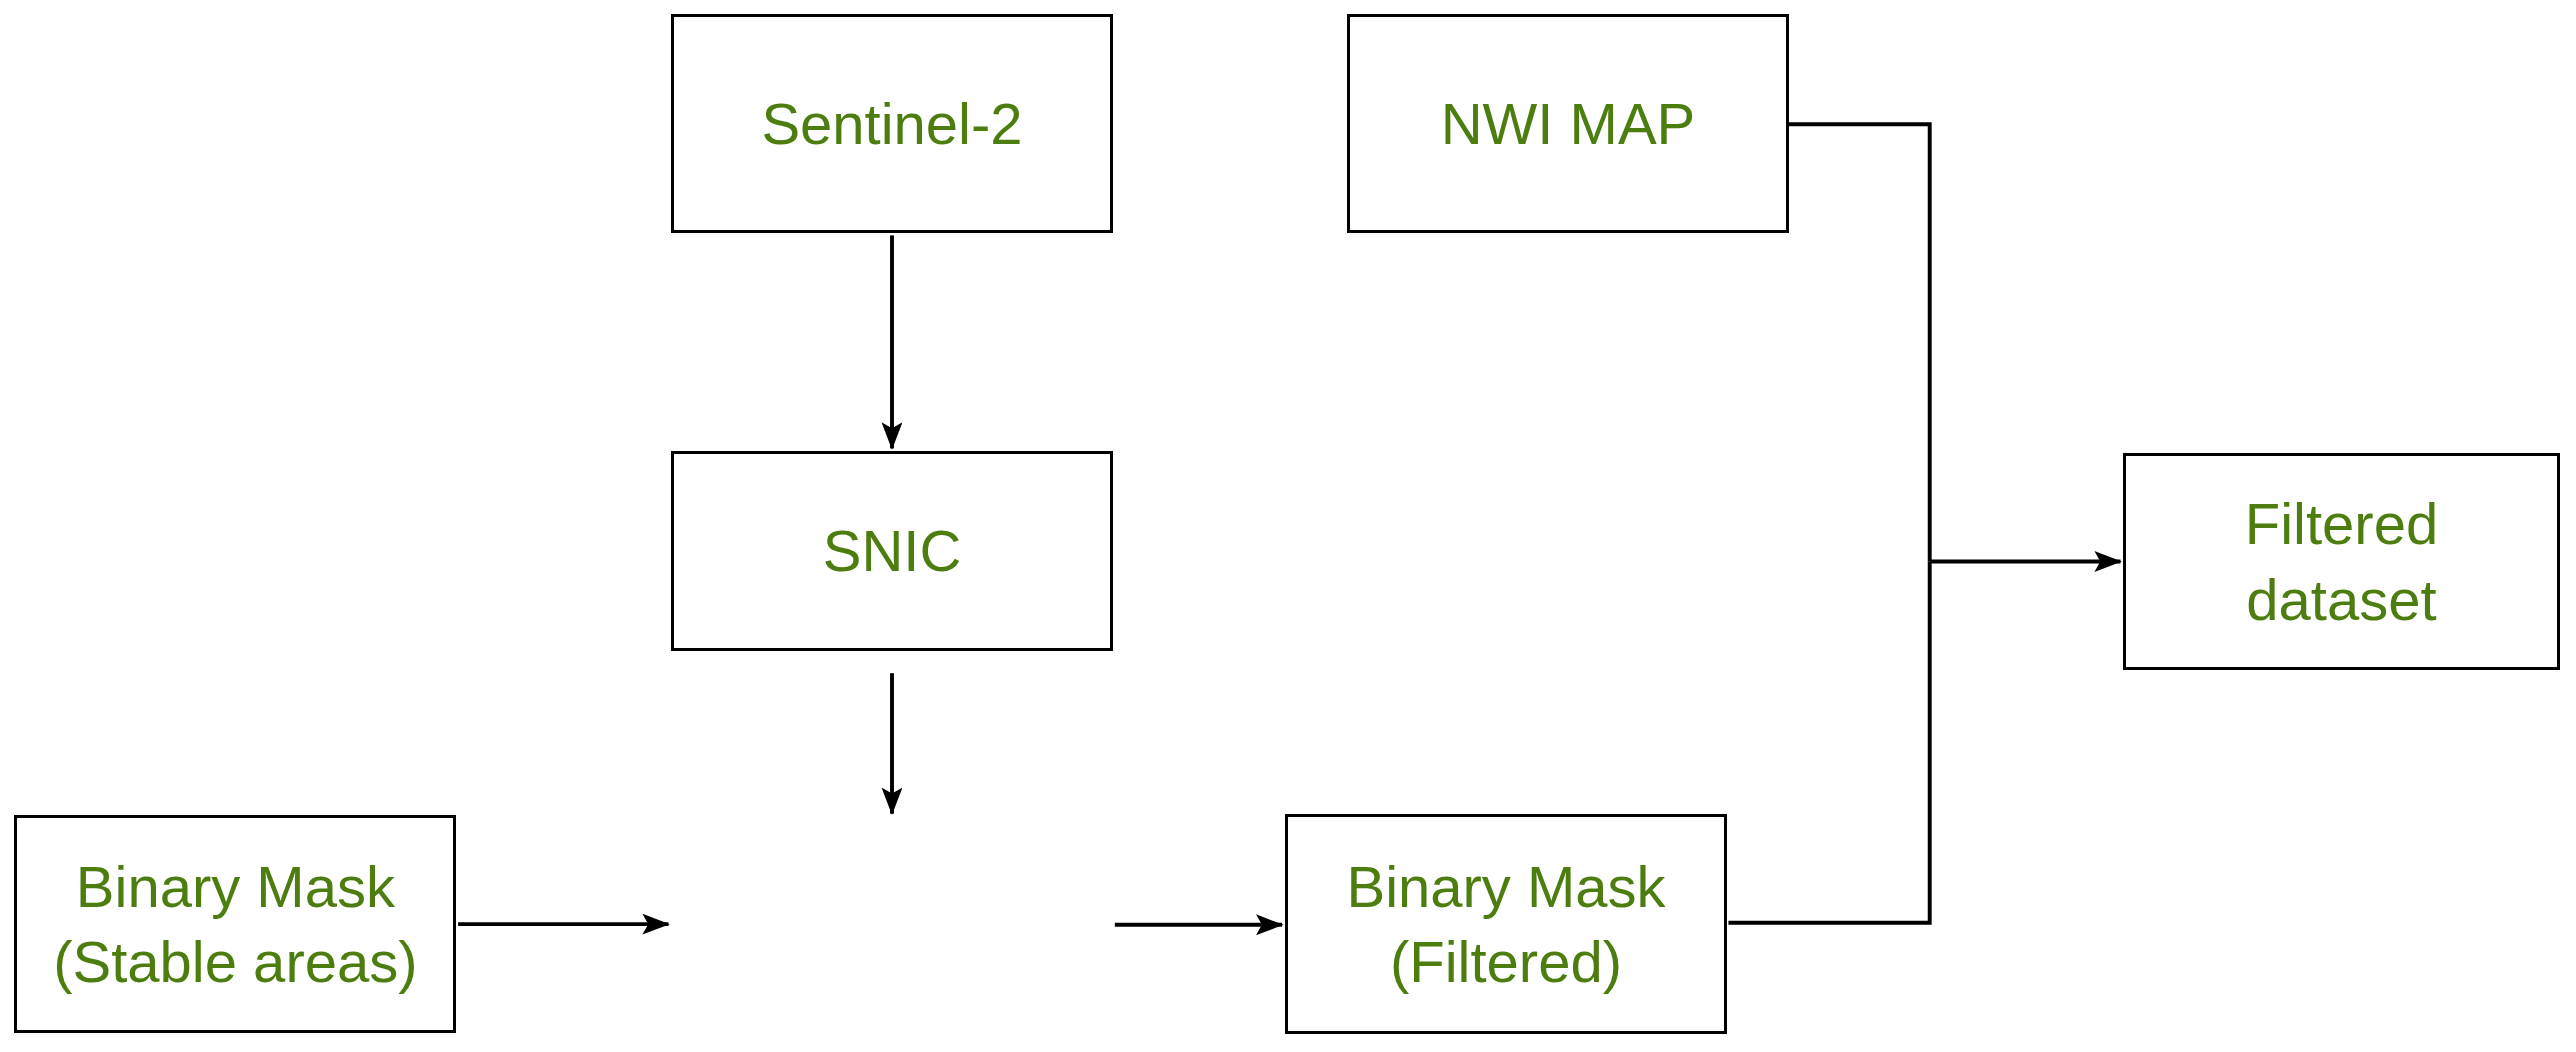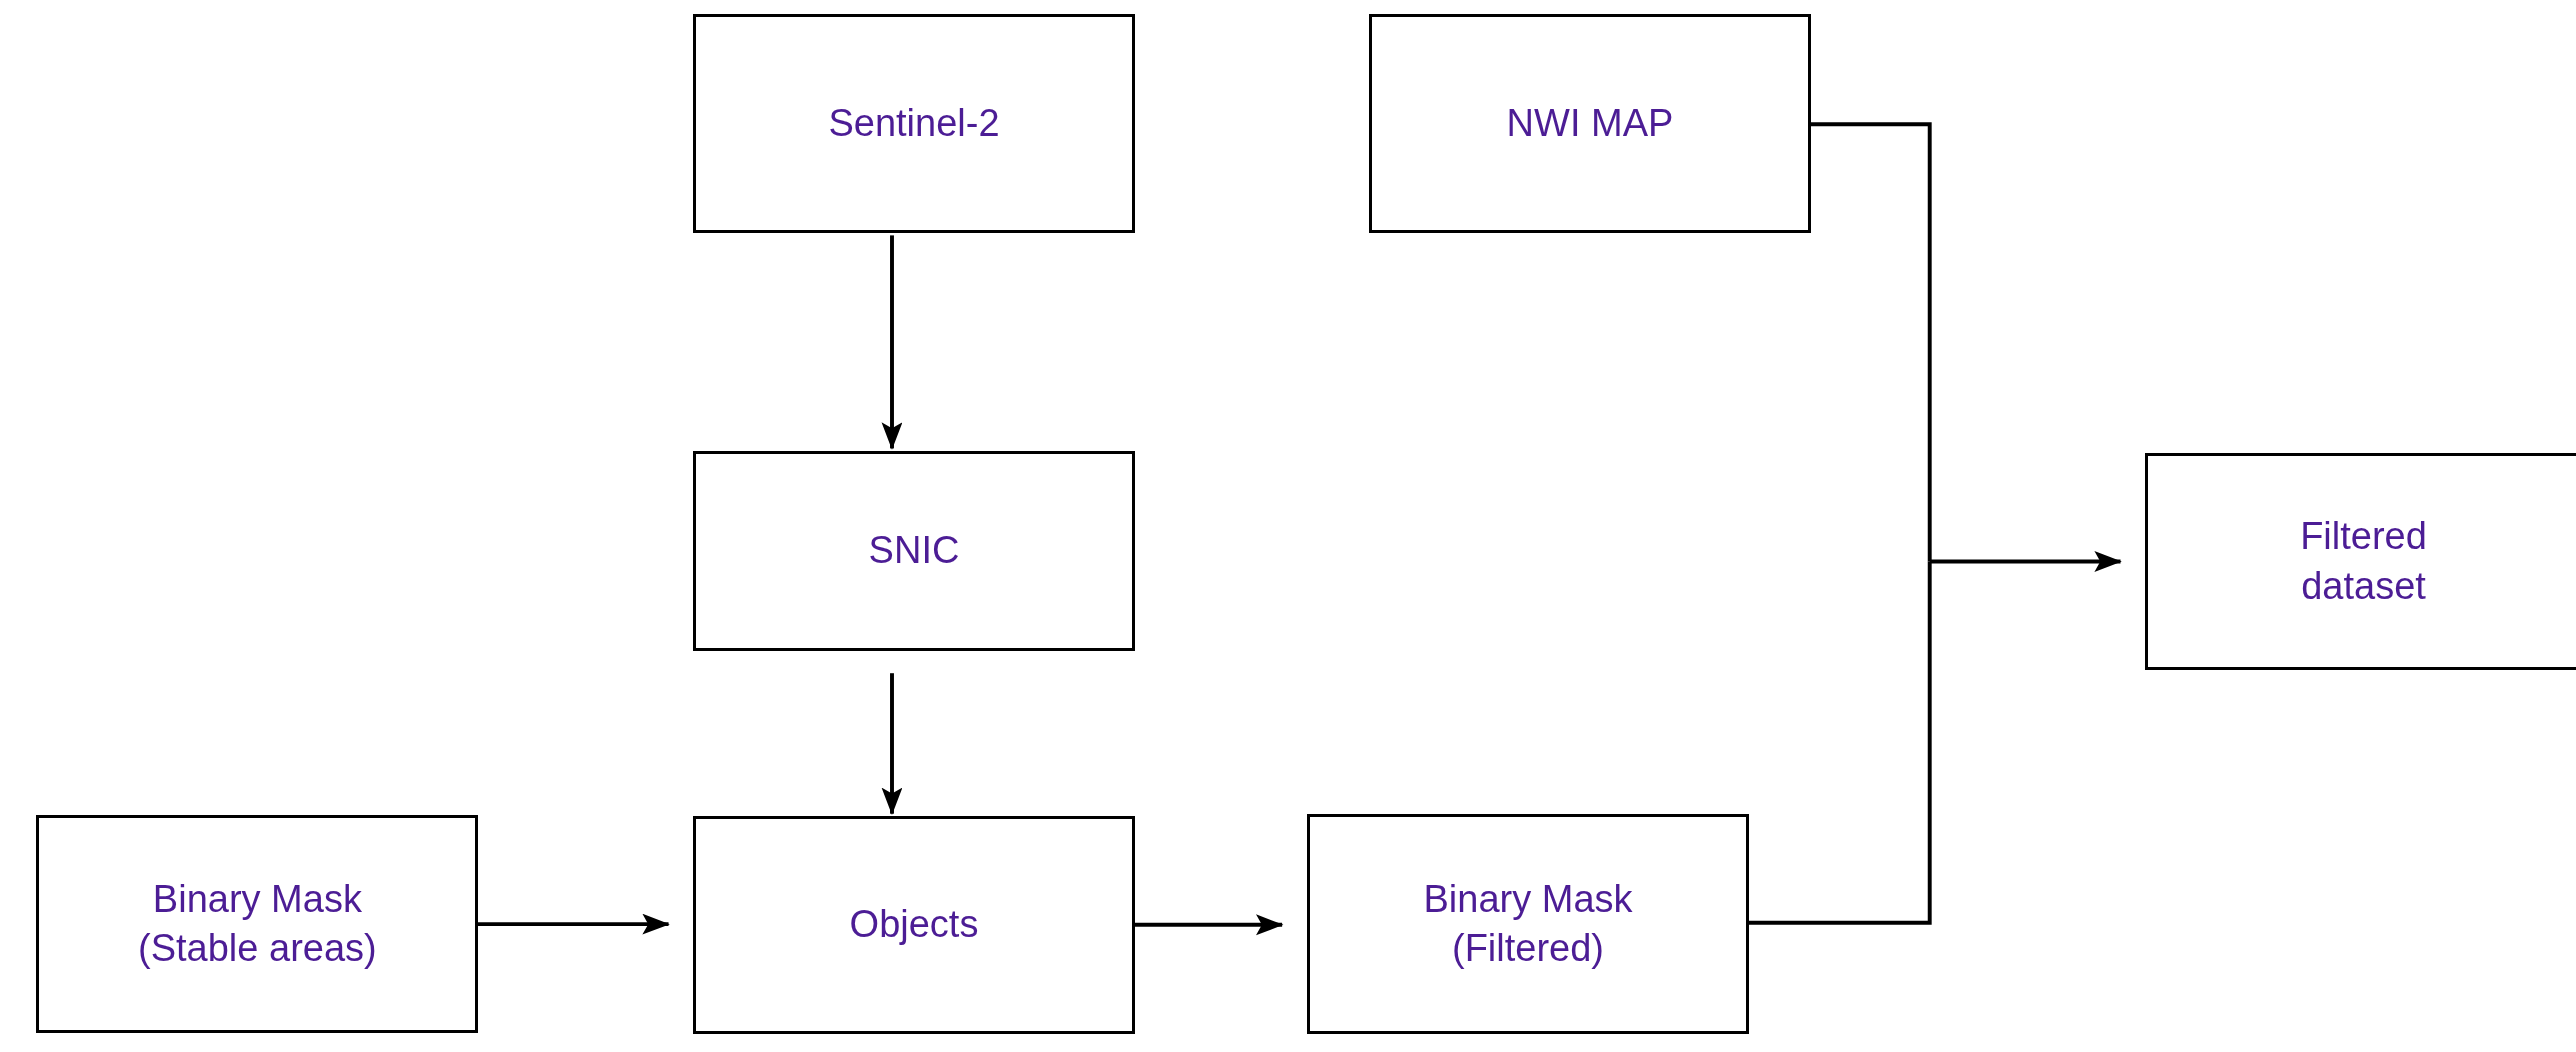--- a/index.html
+++ b/index.html
@@ -27,25 +27,24 @@
   }
   .node {
     position: absolute;
     box-sizing: border-box;
     background: #ffffff;
     border: 3.9px solid #000000;
     display: flex;
     align-items: center;
     justify-content: center;
     text-align: center;
-    font-size: 38px;
+    font-size: 58px;
     line-height: 1.3;
-    color: #4c1d95;
+    color: #4d7c0f;
     white-space: pre-line;
-    margin-left: 22px;
   }
   .node-sentinel2 { left: 671px; top: 14.4px;   width: 442px; height: 219px; }
   .node-nwi      { left: 1347px; top: 14.4px;   width: 442px; height: 219px; }
   .node-snic     { left: 671px; top: 451px;  width: 442px; height: 200px; }
   .node-stable   { left: 14.4px;   top: 815px; width: 442px; height: 218px; }
   .node-objects  { left: 671px; top: 816px; width: 442px; height: 218px; }
   .node-filtered { left: 1285px; top: 814px; width: 442px; height: 220px; }
   .node-training { left: 2123px; top: 453px;  width: 437px; height: 217px; }
 </style>
 </head>
@@ -85,23 +84,20 @@
 
   <div class="node node-snic">
     <span>SNIC</span>
   </div>
 
   <div class="node node-stable">
     <span>Binary Mask
 (Stable areas)</span>
   </div>
 
-  <div class="node node-objects">
-    <span>Objects</span>
-  </div>
 
   <div class="node node-filtered">
     <span>Binary Mask
 (Filtered)</span>
   </div>
 
   <div class="node node-training">
     <span>Filtered
 dataset</span>
   </div>

